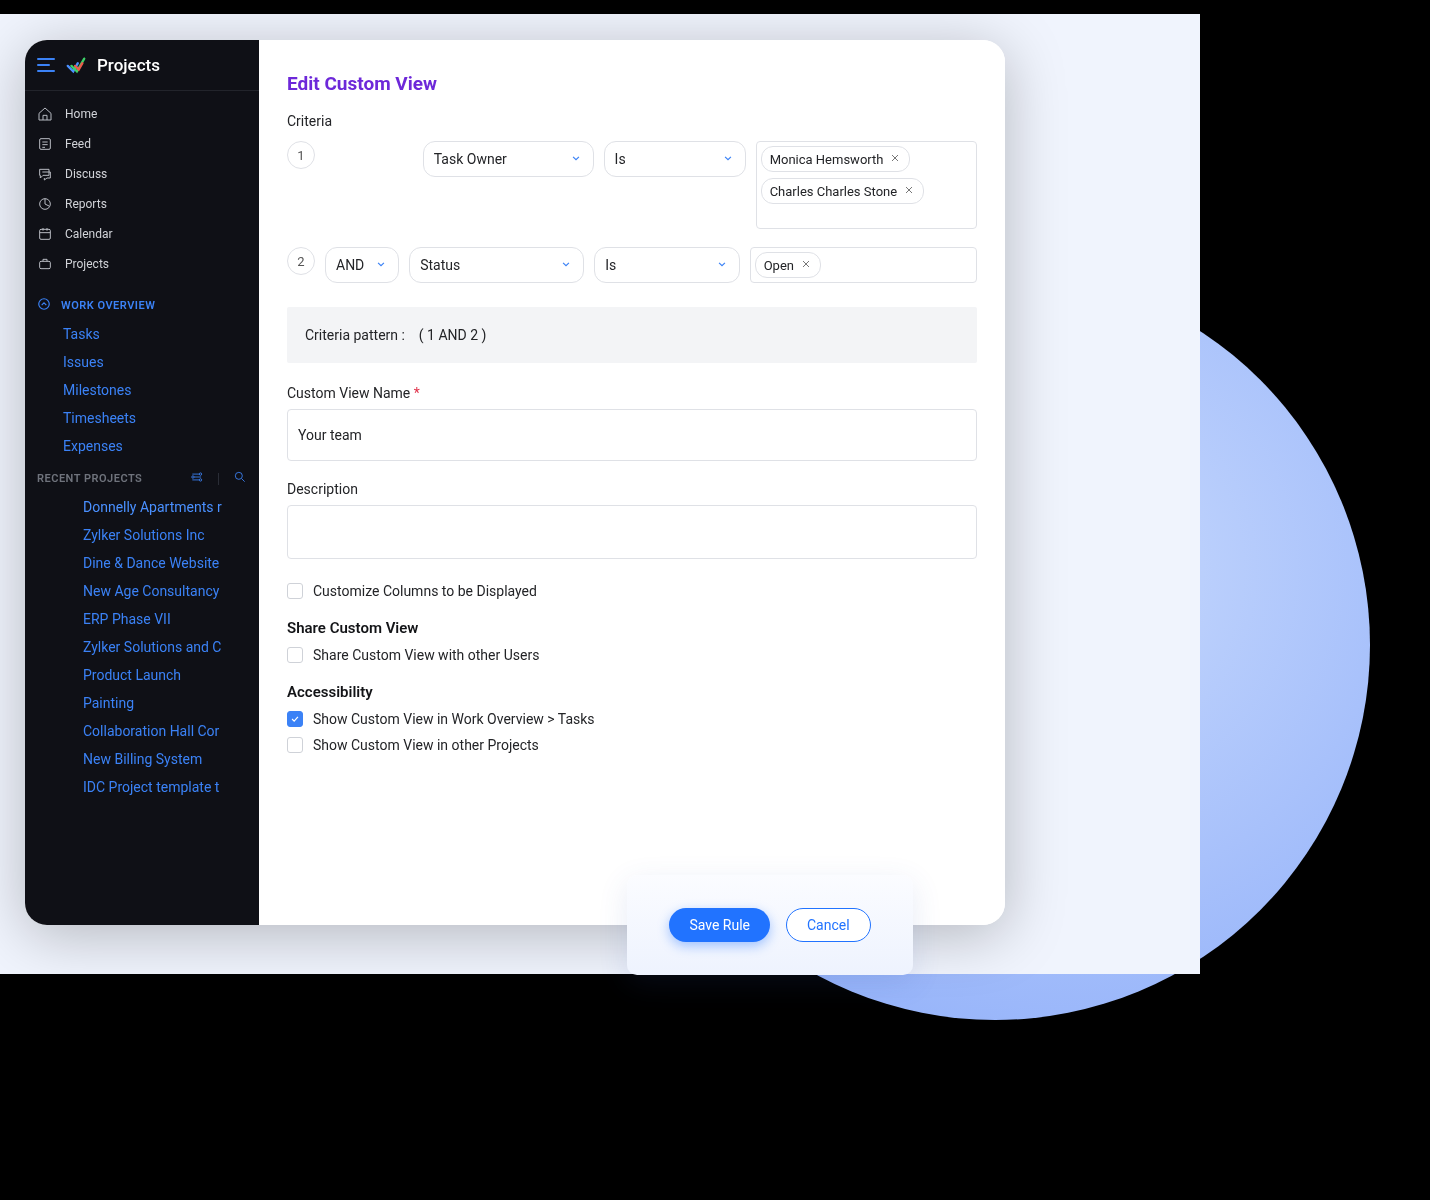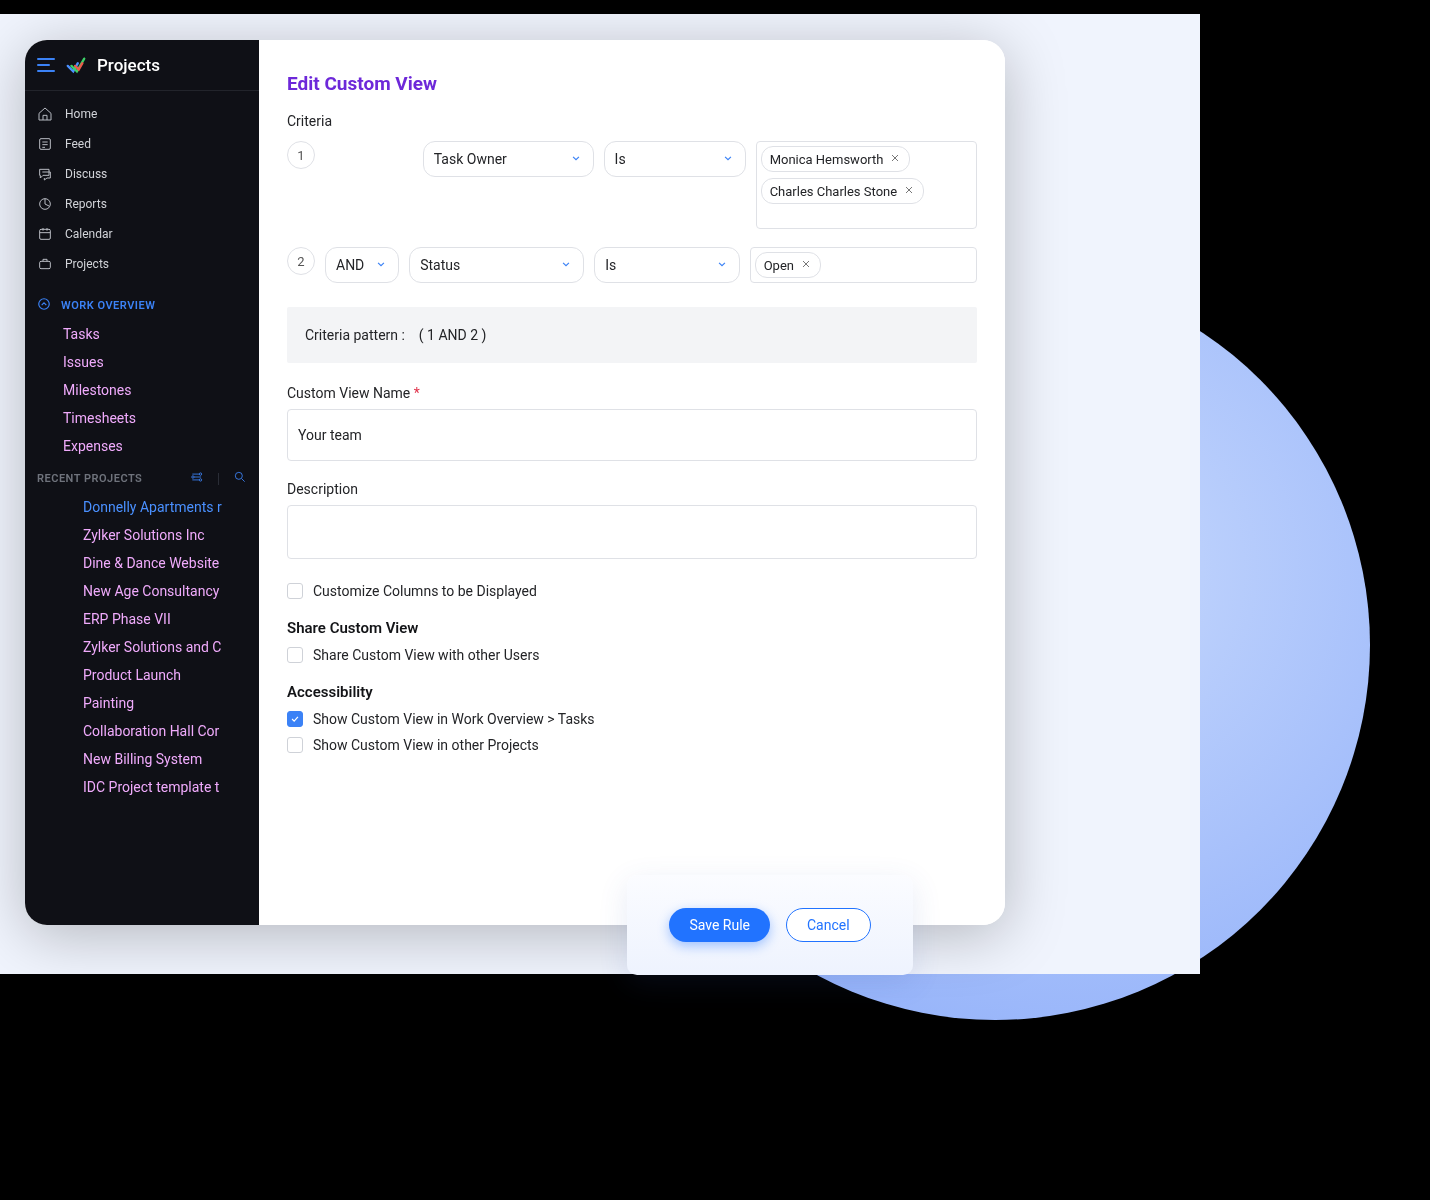--- a/index.html
+++ b/index.html
@@ -77,21 +77,21 @@
     }
     .nav-section-header.accent { color:#3b82f6; }
     .nav-section-header .collapse-icon svg { width:14px; height:14px; stroke:#3b82f6; fill:none; stroke-width:2;}
     .nav-section-header .label { flex:0 0 auto; }
     .nav-section-header .spacer { flex:1; }
     .nav-section-header .action-icon svg { width:14px; height:14px; stroke:#3b82f6; fill:none; stroke-width:1.5; cursor:pointer;}
     .nav-section-header .divider { width:1px; height:12px; background:#2a2d36; margin:0 4px;}
     
     .nav-sub { padding-left: 38px; }
     .nav-sub-item {
-      display:block; padding: 6px 10px 6px 0; font-size:14px; color:#f0abfc; cursor:pointer;
+      display:block; padding: 6px 10px 6px 0; font-size:14px; color:#3b82f6; cursor:pointer;
       white-space:nowrap; overflow:hidden; text-overflow: clip;
     }
     .nav-sub-item.selected { color:#4a90ff; }
     .recent .nav-sub { padding-left: 22px; }
     .recent .nav-sub-item { padding-left: 36px; }
     
     
     .main-panel { flex:1; background:#fff; padding: 32px 28px 28px 28px; overflow:hidden; position:relative; }
     .panel-title { font-size:19px; font-weight:700; color:#6d28d9; margin-bottom: 18px; }
     .section-label { font-size:14px; color:#232427; margin-bottom: 12px; }

